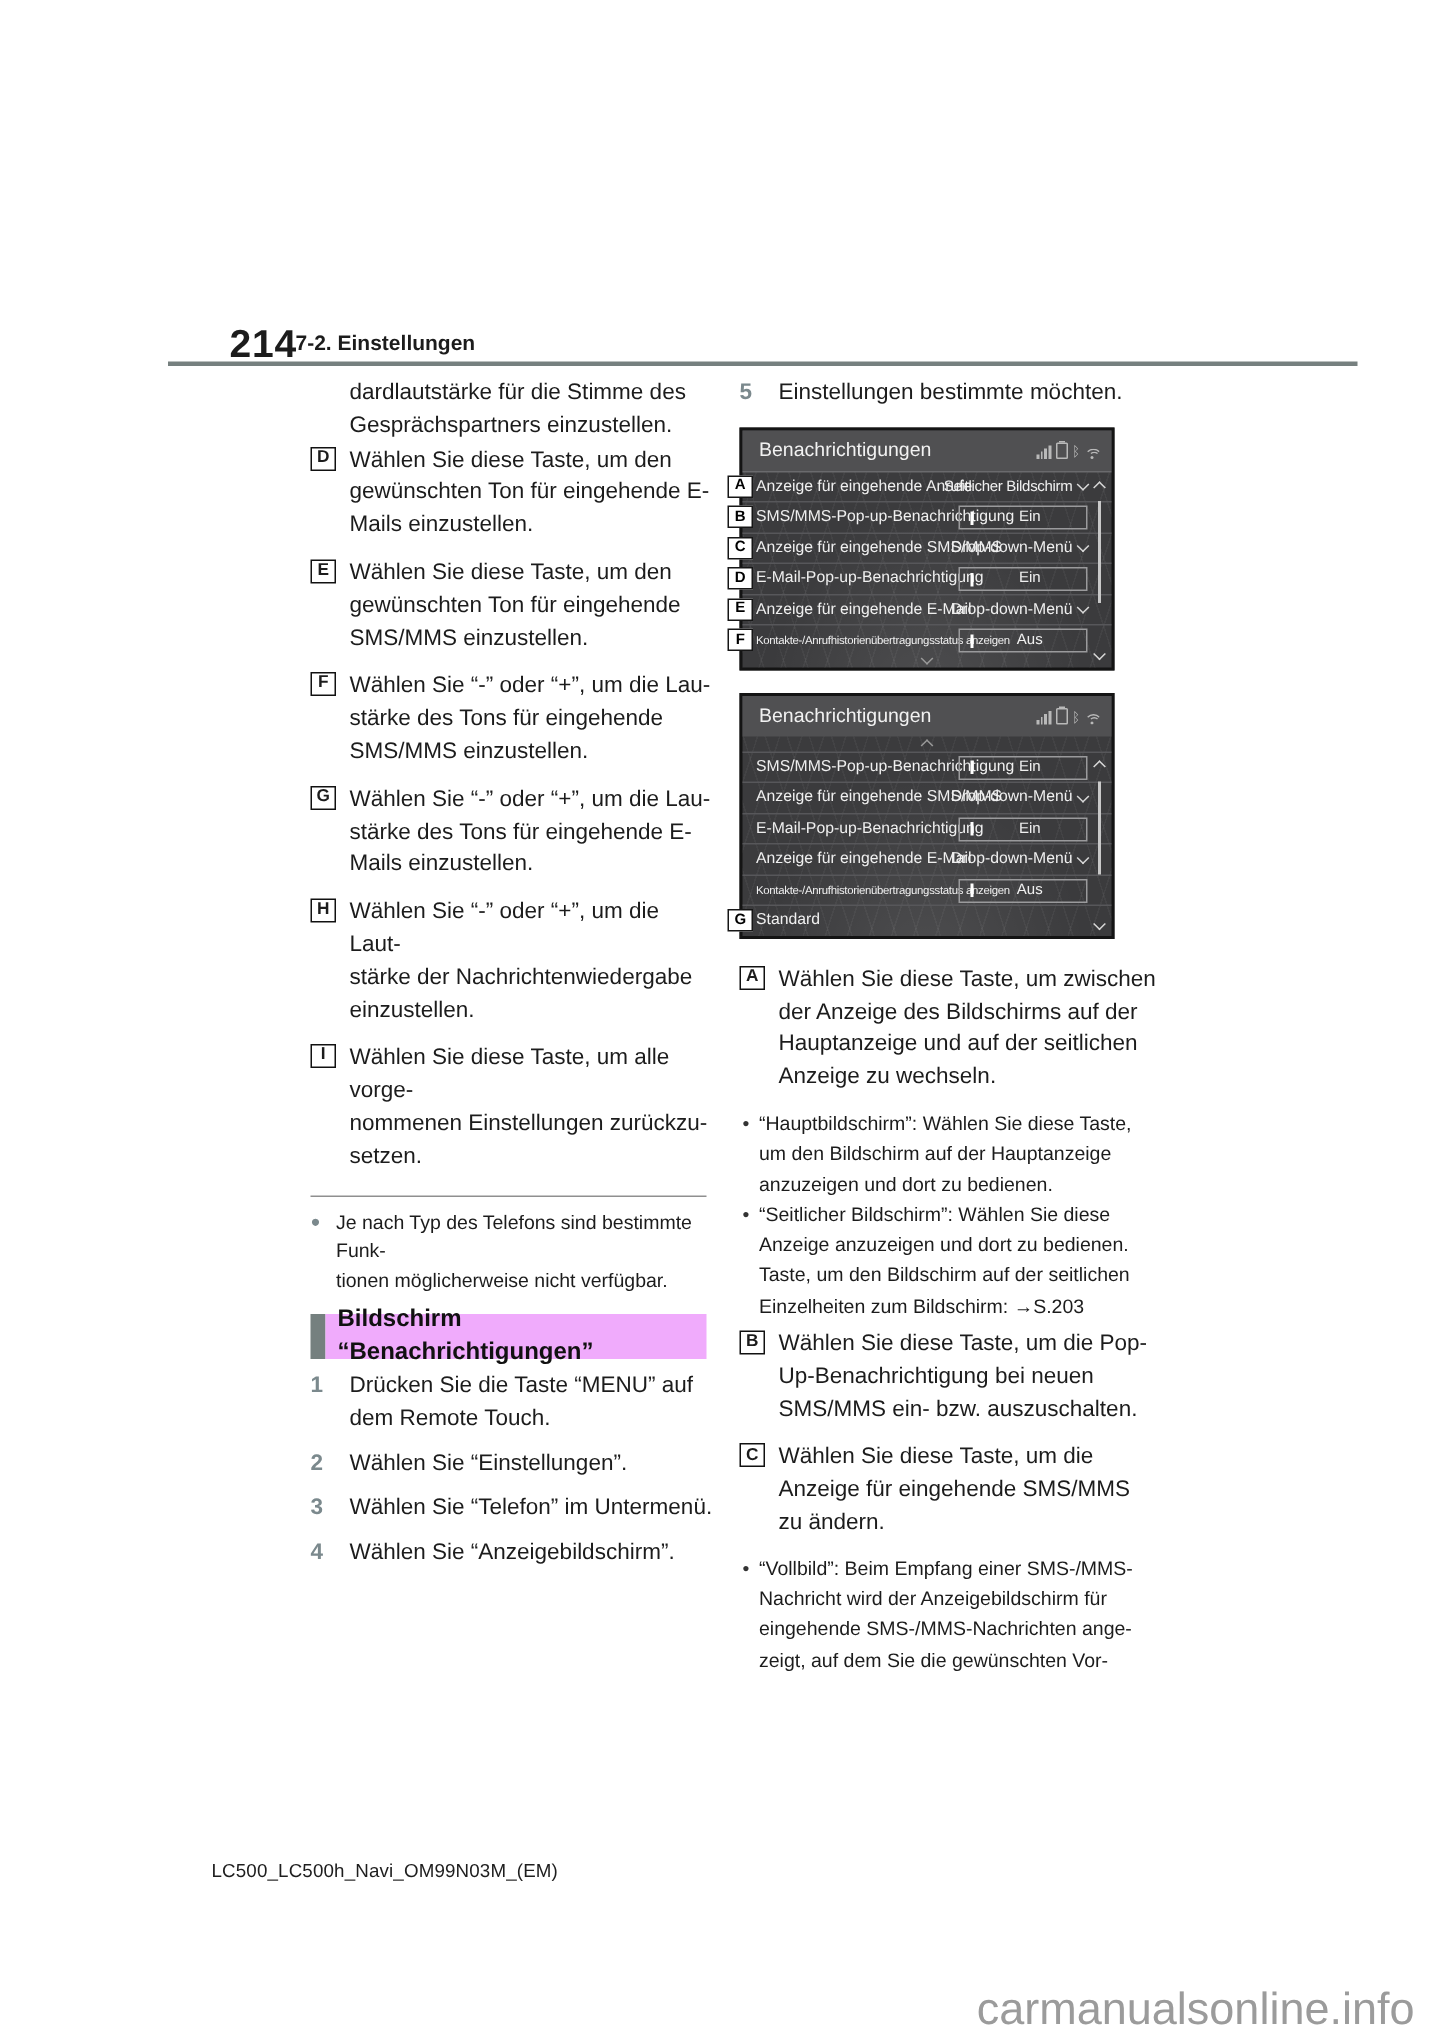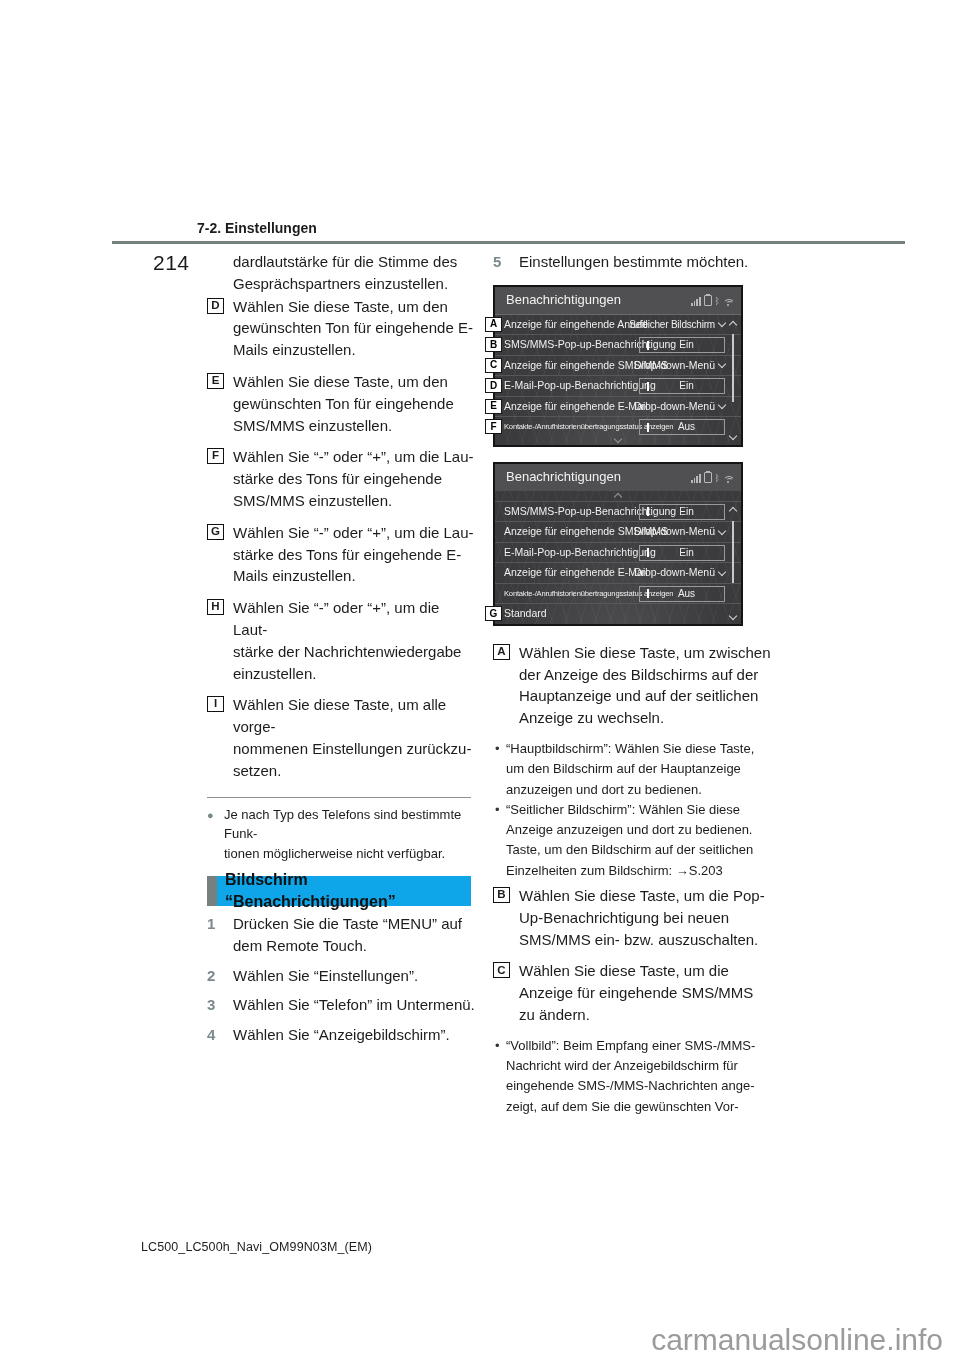--- a/index.html
+++ b/index.html
@@ -1,39 +1,39 @@
 <!DOCTYPE html>
 <html><head>
 <meta charset="utf-8">
 <style>
   html,body{margin:0;padding:0;}
   body{width:960px;height:1358px;position:relative;background:#ffffff;
        font-family:"Liberation Sans", sans-serif;color:#1c1c1c;overflow:hidden;}
   .abs{position:absolute;}
 
   
-  .page-num{left:153px;top:214px;font-size:21px;font-weight:400;letter-spacing:0.5px;margin-top:37px;}
+  .page-num{left:153px;top:214px;font-size:26px;font-weight:700;letter-spacing:0.5px;}
   .sec-title{left:197px;top:220px;font-size:14px;font-weight:700;}
   .top-rule{left:112px;top:241px;width:793px;height:3px;background:#76807f;}
 
   
   .col-left{left:207px;top:251px;width:268px;}
   .col-right{left:493px;top:251px;width:418px;}
   .bodytxt{font-size:15px;line-height:21.8px;}
   .item{position:relative;padding-left:26px;margin-bottom:10px;}
   .intro{padding-left:26px;margin-bottom:1px;}
   .chip{position:absolute;left:0;top:2px;width:15px;height:14px;border:1.6px solid #111;
         background:#fff;font-weight:700;font-size:11.5px;display:flex;align-items:center;
         justify-content:center;}
   .sep{border-top:1.2px solid #8f8f8f;margin:15px 0 7px 0;width:264px;}
   .note{position:relative;padding-left:17px;font-size:13px;line-height:19.5px;margin-bottom:13px;}
   .note .dot{position:absolute;left:0;top:1px;color:#7b898d;font-size:11px;}
   .heading{display:flex;align-items:stretch;width:264px;height:30px;margin-bottom:7px;}
   .heading .bar{width:10px;background:#75807f;}
-  .heading .hbg{flex:1;background:#0ea5e9;display:flex;align-items:center;padding-left:8px;
+  .heading .hbg{flex:1;background:#f0abfc;display:flex;align-items:center;padding-left:8px;
         font-size:16px;font-weight:700;color:#111;}
   .step{position:relative;padding-left:26px;margin-bottom:8px;}
   .step .num{position:absolute;left:0;top:0;color:#7b898d;font-weight:700;font-size:15px;}
   .smallbullet{position:relative;padding-left:13px;font-size:13px;line-height:20.3px;}
   .smallbullet .b{position:absolute;left:2px;top:0;color:#333;}
   .mt4{margin-top:4px;} .mt9{margin-top:9px;} .mt16{margin-top:16px;} .mt5{margin-top:5px;}
 
   
   .screen{position:relative;width:246px;border:2px solid #141414;background:#3b3b3d;
           color:#f0f0f0;}

